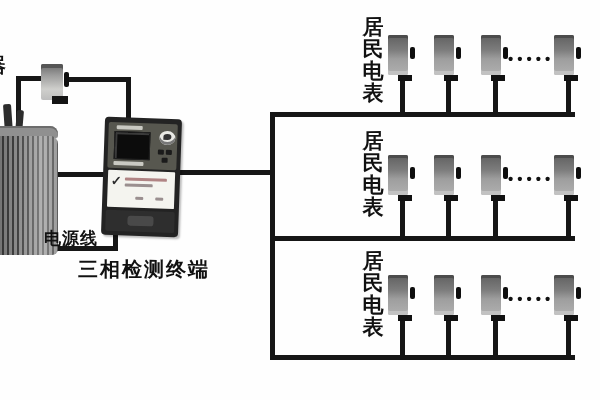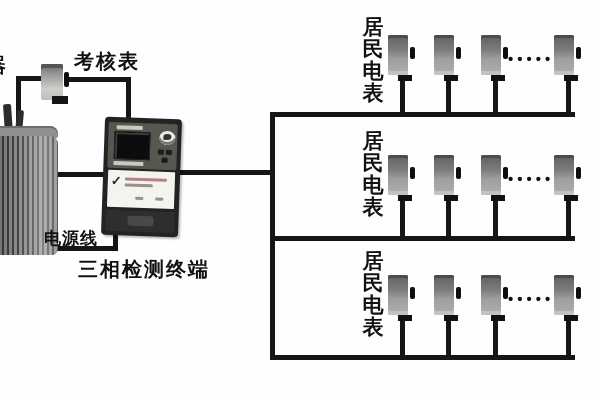--- a/index.html
+++ b/index.html
@@ -104,21 +104,20 @@
     <div class="t-cap"></div>
     <div class="t-body"></div>
     <div class="t-shade"></div>
   </div>
 
   <div class="kmeter">
     <div class="k-body"></div>
     <div class="k-seal"></div>
     <div class="k-bar"></div>
   </div>
-  <div class="lbl lbl-h" style="left:74px;top:48px;">考核表</div>
 
   <div class="terminal">
     <div class="tp">
       <div class="t-textbar" style="left:8px;top:3px;width:26px;"></div>
       <div class="t-lcd"></div>
       <div class="t-dial"></div>
       <div class="t-dialmark"></div>
       <div class="t-btn" style="left:50px;top:26px;"></div>
       <div class="t-btn" style="left:58px;top:26px;"></div>
       <div class="t-btn" style="left:54px;top:34px;"></div>

